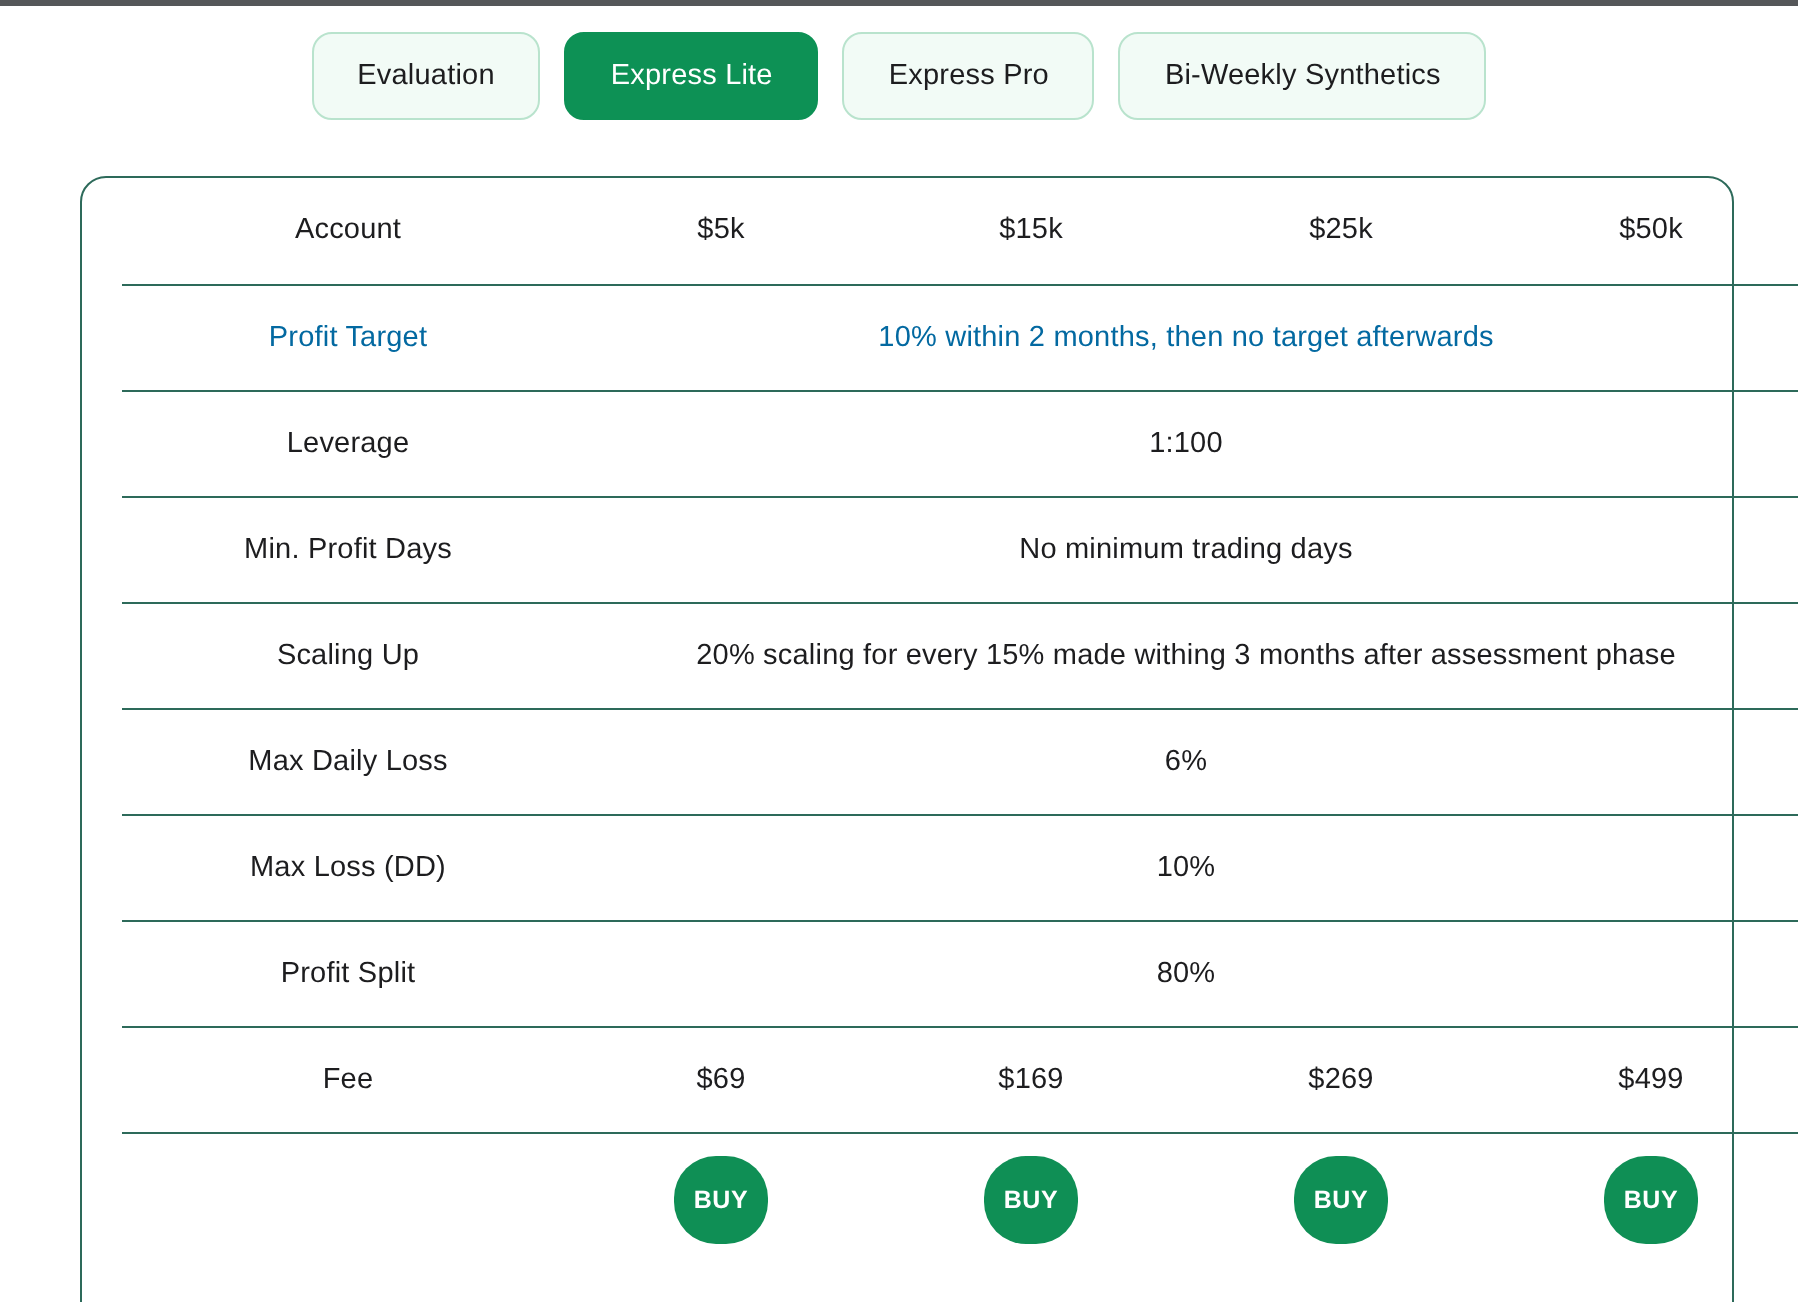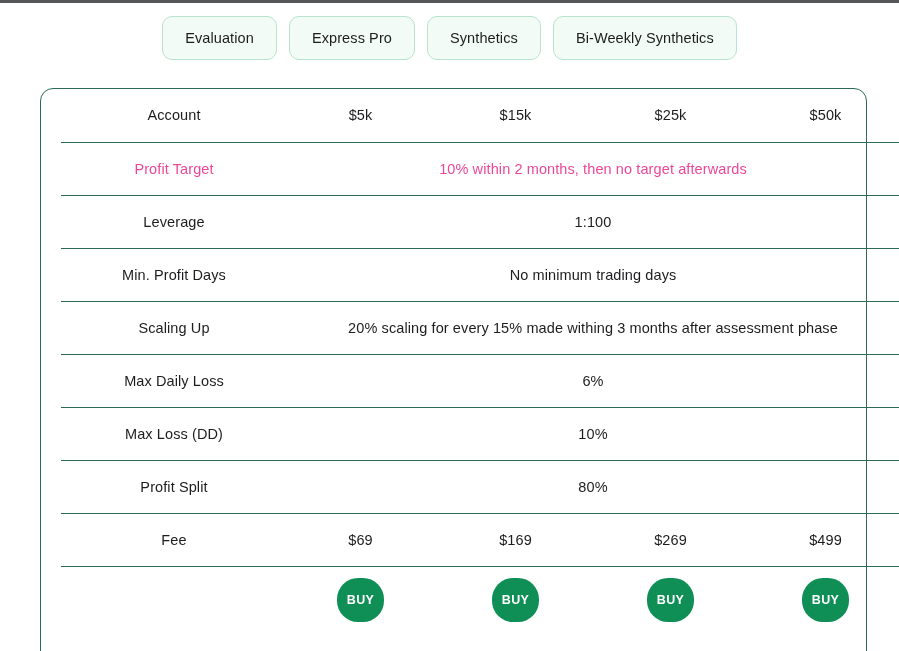--- a/index.html
+++ b/index.html
@@ -111,21 +111,21 @@
     white-space: nowrap;
   }
 
   td.span-cell {
     text-align: center;
   }
 
   
   tr.highlight td.label-cell,
   tr.highlight td.span-cell {
-    color: #ec4899;
+    color: #0369a1;
   }
 
   
   tr.buy-row { height: 68px; }
   tr.buy-row td { border-top: 1.2px solid #2d6a5a; }
   tr.buy-row td.label-cell { border-top: 1.2px solid #2d6a5a; }
 
   .buy-wrap {
     display: flex;
     justify-content: center;
@@ -151,22 +151,22 @@
 </style>
 </head>
 <body>
 
 <div id="page">
 
   <div class="top-bar"></div>
 
   <div class="tab-row">
       <div class="tab">Evaluation</div>
+      <div class="tab active">Express Lite</div>
       <div class="tab">Express Pro</div>
-      <div class="tab">Synthetics</div>
       <div class="tab">Bi-Weekly Synthetics</div>
     </div>
 
   <div class="card">
     <table class="table">
       <tbody>
           <tr class="data-row">
             <td class="label-cell">Account</td>
             <td class="val-cell">$5k</td>
             <td class="val-cell">$15k</td>

